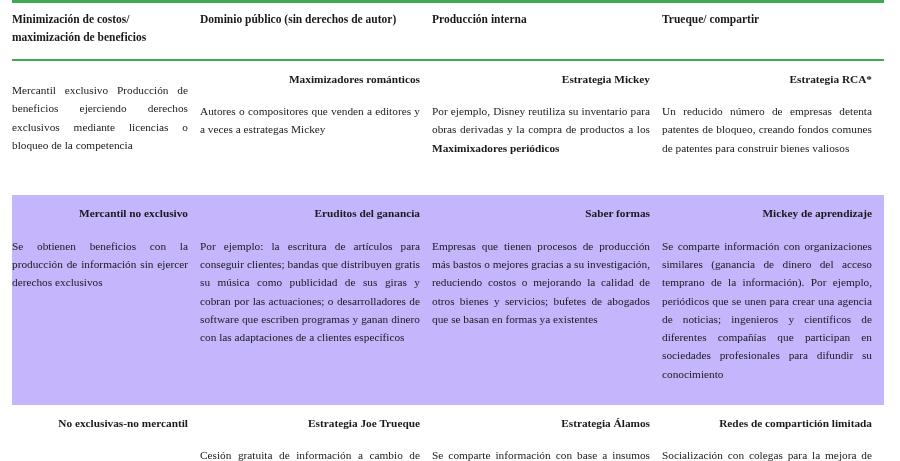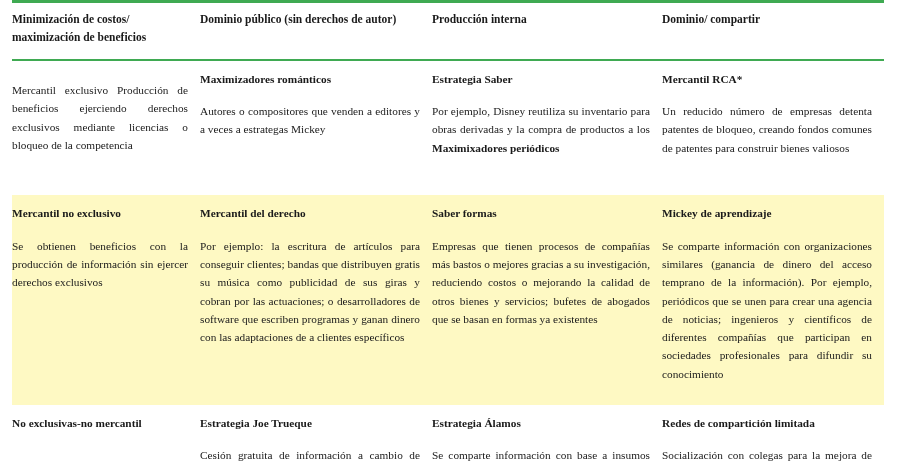--- a/index.html
+++ b/index.html
@@ -53,32 +53,32 @@
     vertical-align: top;
     font-size: 11.3px;
     line-height: 1.62;
     padding: 9px 12px 20px 0;
     text-align: justify;
     text-justify: inter-word;
     hyphens: none;
   }
 
   tbody tr.shaded td {
-    background: #fef9c3;
+    background: #c4b5fd;
   }
 
   .cell-head {
     font-weight: normal;
     display: inline;
   }
   .cell-head-block {
     font-weight: bold;
     display: block;
     margin-bottom: 14px;
-    text-align: left;
+    text-align: right;
   }
   .cell-body {
     display: block;
   }
   .inline-head-para {
     text-align: justify;
   }
   b.em { font-weight: bold; }
 
   
@@ -98,56 +98,56 @@
         <col class="c2">
         <col class="c3">
         <col class="c4">
     </colgroup>
 
     <thead>
       <tr class="rule-top">
         <th class="pad-l"><span>Minimización de costos/ maximización de beneficios</span></th>
         <th><span>Dominio público (sin derechos de autor)</span></th>
         <th><span>Producción interna</span></th>
-        <th><span>Dominio/ compartir</span></th>
+        <th><span>Trueque/ compartir</span></th>
       </tr>
     </thead>
 
     <tbody>
 
       <tr class="r1 rule-mid">
         <td>
           <p class="inline-head-para"><span class="cell-head">Mercantil exclusivo</span><span> Producción de beneficios ejerciendo derechos exclusivos mediante licencias o bloqueo de la competencia</span></p>
         </td>
         <td>
           <span class="cell-head-block">Maximizadores románticos</span>
           <span class="cell-body">Autores o compositores que venden a editores y a veces a estrategas Mickey</span>
         </td>
         <td>
-          <span class="cell-head-block">Estrategia Saber</span>
+          <span class="cell-head-block">Estrategia Mickey</span>
           <span class="cell-body">Por ejemplo, Disney reutiliza su inventario para obras derivadas y la compra de productos a los <b class="em">Maximixadores periódicos</b></span>
         </td>
         <td>
-          <span class="cell-head-block">Mercantil RCA*</span>
+          <span class="cell-head-block">Estrategia RCA*</span>
           <span class="cell-body">Un reducido número de empresas detenta patentes de bloqueo, creando fondos comunes de patentes para construir bienes valiosos</span>
         </td>
       </tr>
 
       <tr class="r2 shaded">
         <td>
           <span class="cell-head-block">Mercantil no exclusivo</span>
           <span class="cell-body">Se obtienen beneficios con la producción de información sin ejercer derechos exclusivos</span>
         </td>
         <td>
-          <span class="cell-head-block">Mercantil del derecho</span>
+          <span class="cell-head-block">Eruditos del ganancia</span>
           <span class="cell-body">Por ejemplo: la escritura de artículos para conseguir clientes; bandas que distribuyen gratis su música como publicidad de sus giras y cobran por las actuaciones; o desarrolladores de software que escriben programas y ganan dinero con las adaptaciones de a clientes específicos</span>
         </td>
         <td>
           <span class="cell-head-block">Saber formas</span>
-          <span class="cell-body">Empresas que tienen procesos de compañías más bastos o mejores  gracias a su investigación, reduciendo costos o mejorando la calidad de otros bienes y servicios; bufetes de abogados que se basan en formas ya existentes</span>
+          <span class="cell-body">Empresas que tienen procesos de producción más bastos o mejores  gracias a su investigación, reduciendo costos o mejorando la calidad de otros bienes y servicios; bufetes de abogados que se basan en formas ya existentes</span>
         </td>
         <td>
           <span class="cell-head-block">Mickey de aprendizaje</span>
           <span class="cell-body">Se comparte información con organizaciones similares (ganancia de dinero del acceso temprano de la información). Por ejemplo, periódicos que se unen para crear una agencia de noticias; ingenieros y científicos de diferentes compañías que participan en sociedades profesionales para difundir su conocimiento</span>
         </td>
       </tr>
 
       <tr class="r3">
         <td>
           <span class="cell-head-block">No exclusivas-no mercantil</span>

